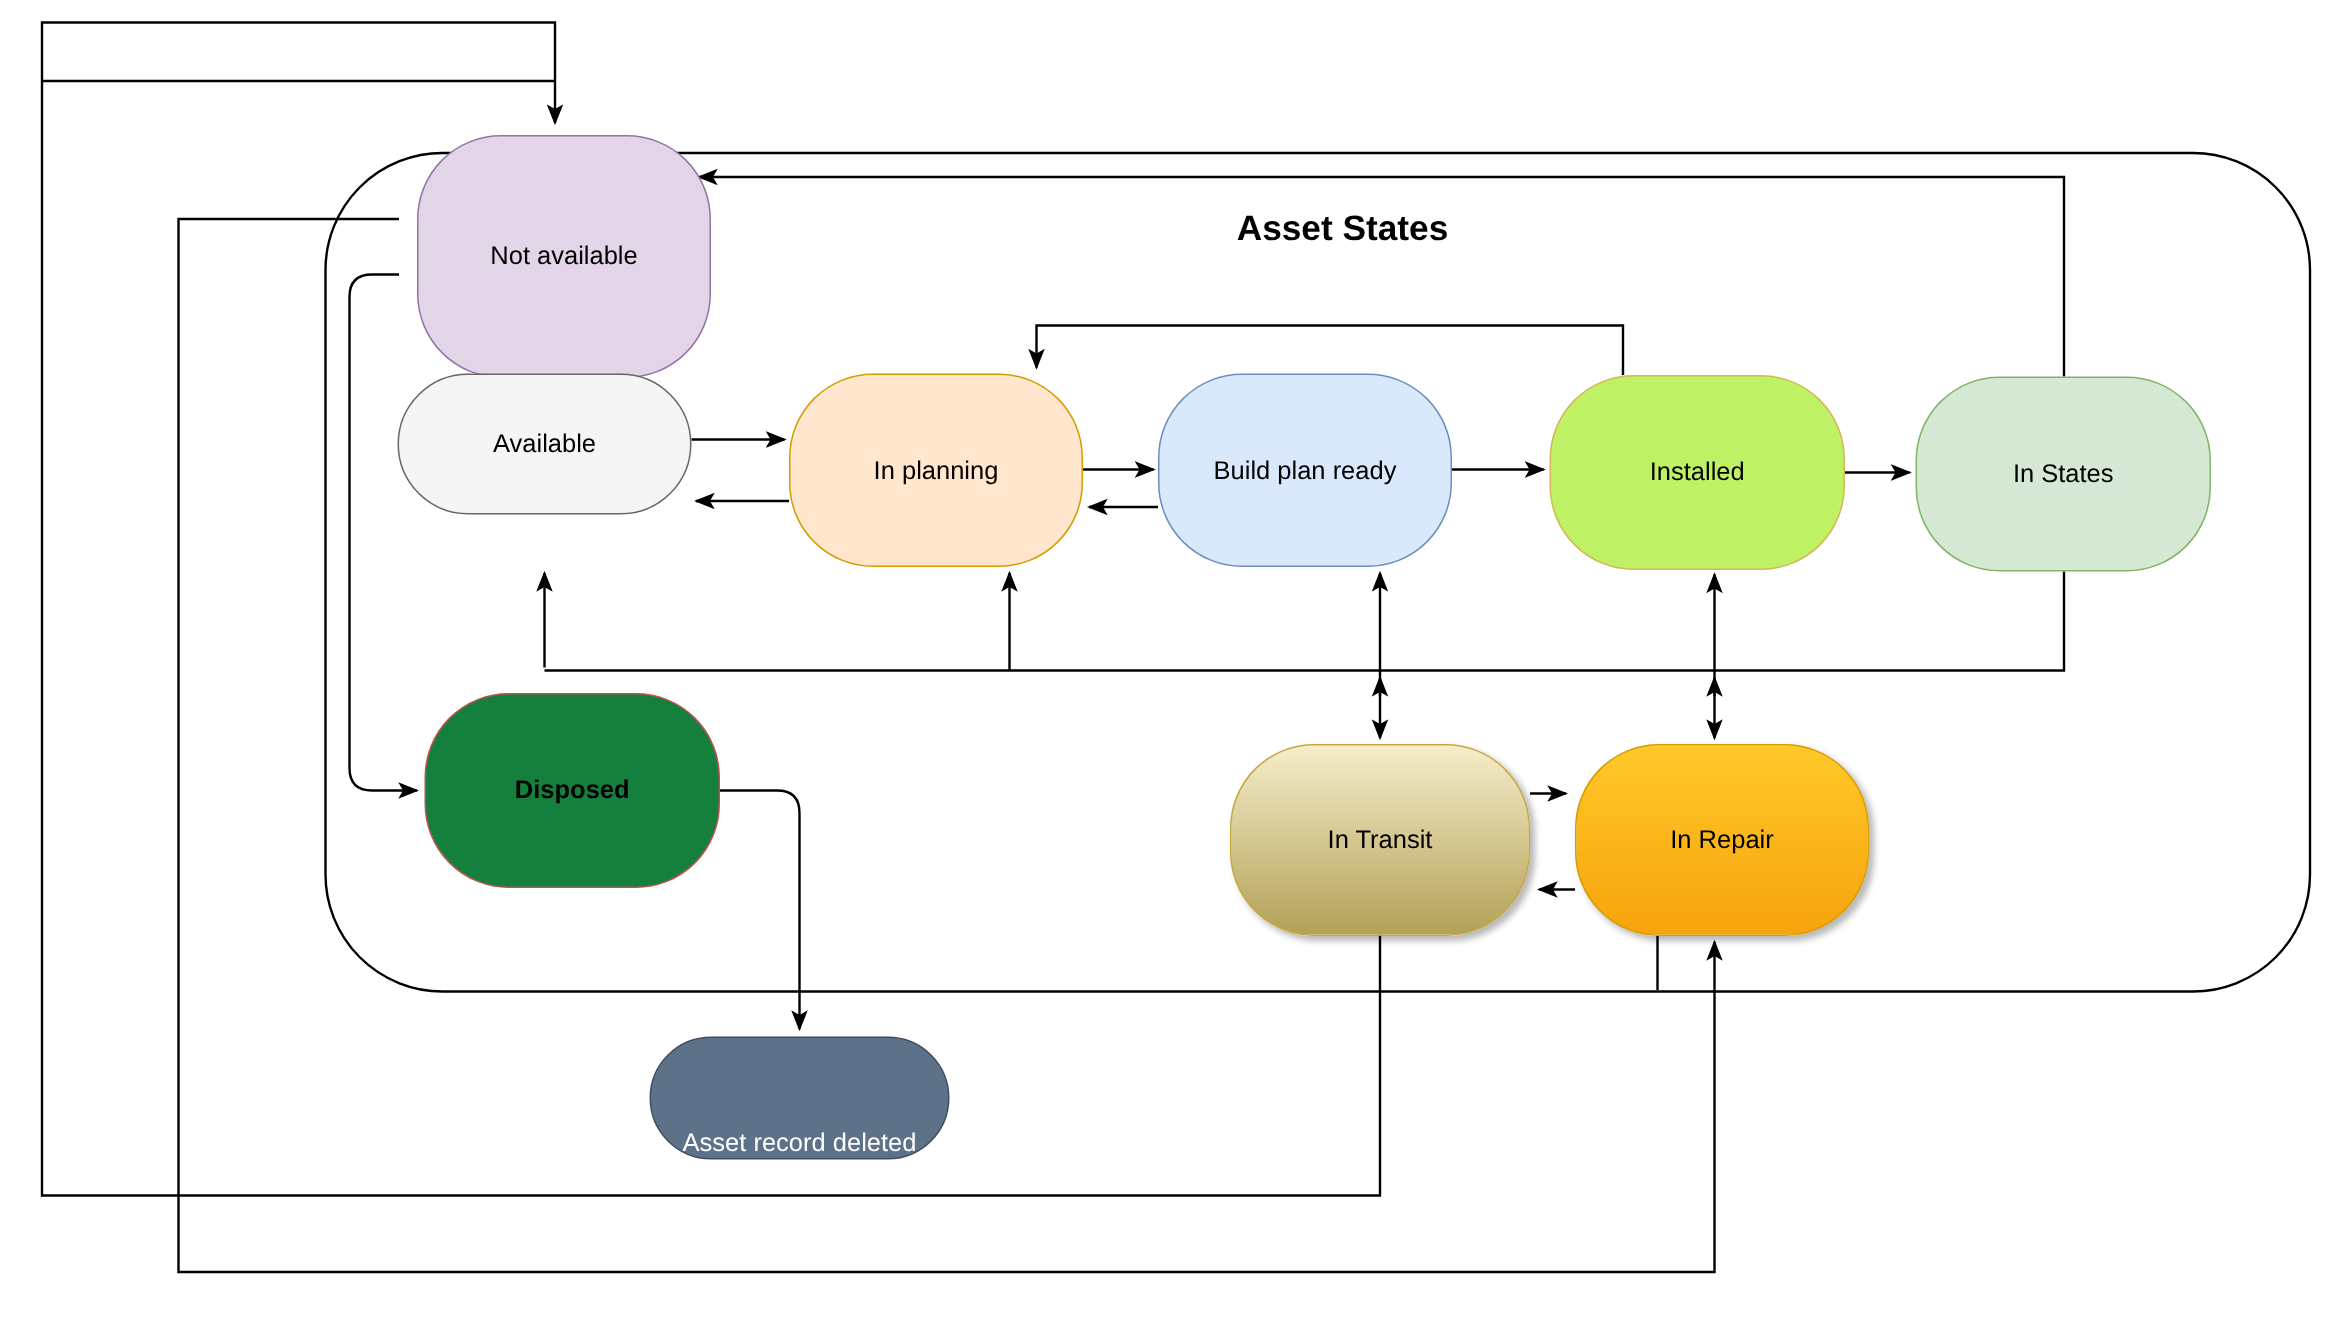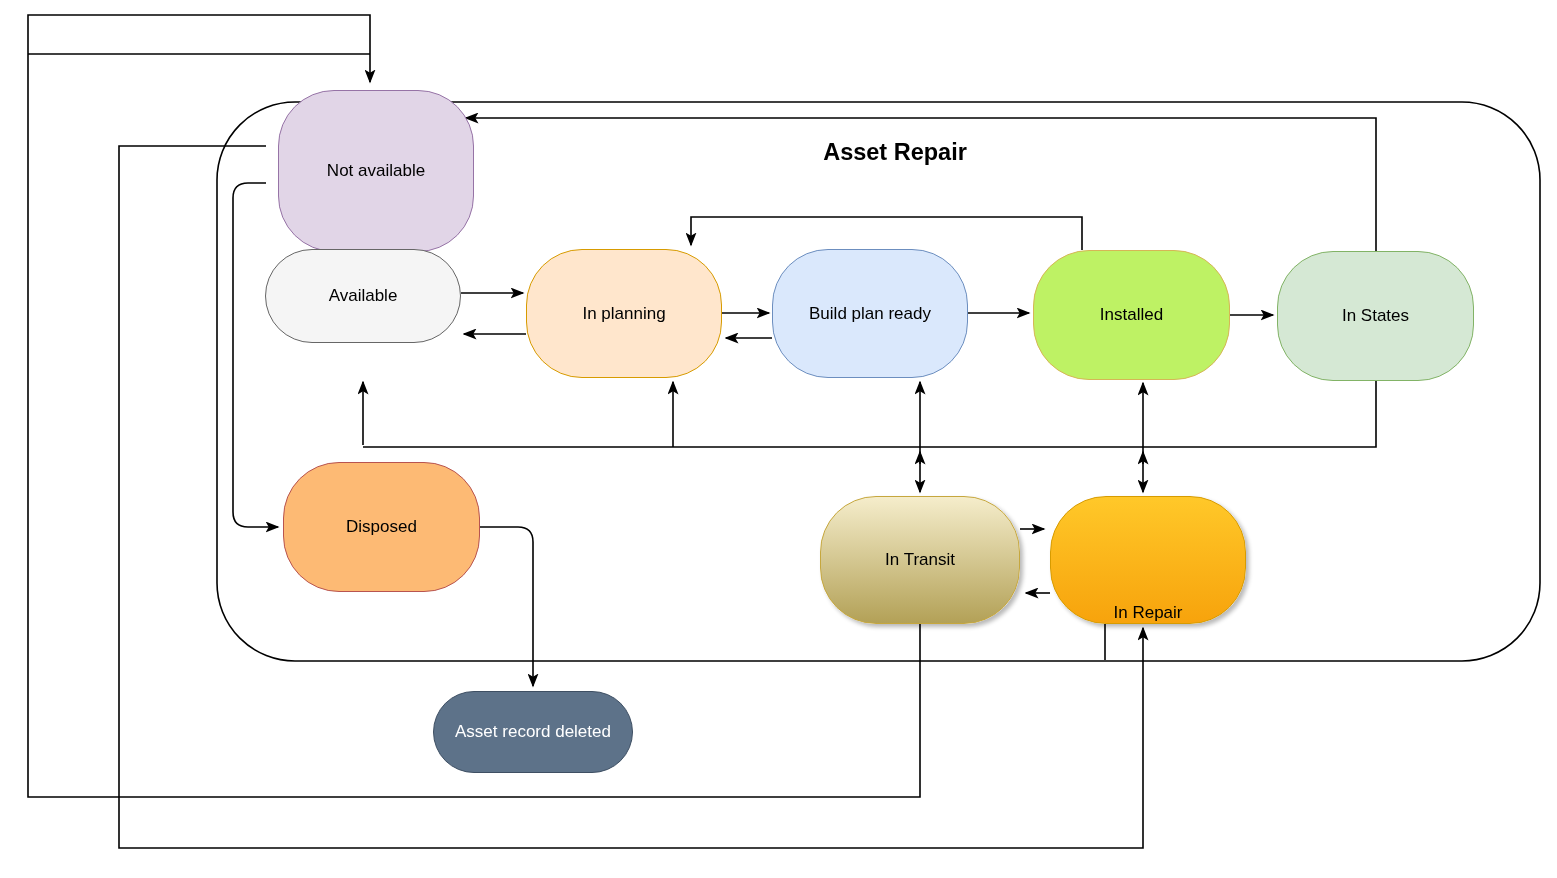--- a/index.html
+++ b/index.html
@@ -15,21 +15,21 @@
     position:absolute;
     display:flex;align-items:center;justify-content:center;
     border:1.6px solid #000;
     border-radius:56px;
     font-size:17px;
     color:#000;
     box-sizing:border-box;
     text-align:center;
     background:#fff;
   }
-  .state.pill{border-radius:41px;}
+  .state.pill{border-radius:41px;align-items:flex-end;}
   .state.shadowed{box-shadow:3px 3px 4px rgba(0,0,0,0.28);}
   .diagram-title{
     position:absolute;
     font-size:23.5px;font-weight:bold;color:#000;
     text-align:center;
   }
 </style>
 </head>
 <body>
 
@@ -85,21 +85,21 @@
       <path d="M1143,447 L1143,383" marker-end="url(#arrow)"></path>
       <path d="M1143,447 L1143,492" marker-end="url(#arrow)"></path>
       <path d="M1143,464 L1143,452" marker-end="url(#arrow)"></path>
 
       <path d="M480,527 L518,527 Q533,527 533,542 L533,686" marker-end="url(#arrow)"></path>
 
       <path d="M1105,624 L1105,660"></path>
     </g>
   </svg>
 
-  <div class="diagram-title" style="left:745px;top:139px;width:300px;">Asset Repair</div>
+  <div class="diagram-title" style="left:745px;top:139px;width:300px;">Asset States</div>
 
   <div class="state" style="left: 278px; top: 90px; width: 196px; height: 162px; background: rgb(225, 213, 231); border-color: rgb(150, 115, 166); color: rgb(0, 0, 0);">
     <span>Not available</span>
   </div>
 
   <div class="state" style="left: 265px; top: 249px; width: 196px; height: 94px; background: rgb(245, 245, 245); border-color: rgb(102, 102, 102); color: rgb(0, 0, 0);">
     <span>Available</span>
   </div>
 
   <div class="state" style="left: 772px; top: 249px; width: 196px; height: 129px; background: rgb(218, 232, 252); border-color: rgb(108, 142, 191); color: rgb(0, 0, 0);">
@@ -111,29 +111,29 @@
   </div>
 
   <div class="state" style="left: 1033px; top: 250px; width: 197px; height: 130px; background: #bef264; border-color: rgb(214, 182, 86); color: rgb(0, 0, 0);">
     <span>Installed</span>
   </div>
 
   <div class="state" style="left: 1277px; top: 251px; width: 197px; height: 130px; background: rgb(213, 232, 212); border-color: rgb(130, 179, 102); color: rgb(0, 0, 0);">
     <span>In States</span>
   </div>
 
-  <div class="state" style="left: 283px; top: 462px; width: 197px; height: 130px; background: #fdba74; border-color: rgb(184, 84, 80); color: rgb(0, 0, 0);">
+  <div class="state" style="left: 283px; top: 462px; width: 197px; height: 130px; background: #15803d; border-color: rgb(184, 84, 80); color: rgb(0, 0, 0); font-weight: bold;">
     <span>Disposed</span>
   </div>
 
   <div class="state shadowed" style="left: 820px; top: 496px; width: 200px; height: 128px; background: linear-gradient(rgb(245, 237, 203) 0%, rgb(179, 161, 87) 100%); border-color: rgb(198, 167, 62); color: rgb(0, 0, 0);">
     <span>In Transit</span>
   </div>
 
-  <div class="state shadowed" style="left: 1050px; top: 496px; width: 196px; height: 128px; background: linear-gradient(rgb(255, 200, 41) 0%, rgb(247, 163, 12) 100%); border-color: rgb(215, 155, 0); color: rgb(0, 0, 0); align-items: flex-end;">
+  <div class="state shadowed" style="left: 1050px; top: 496px; width: 196px; height: 128px; background: linear-gradient(rgb(255, 200, 41) 0%, rgb(247, 163, 12) 100%); border-color: rgb(215, 155, 0); color: rgb(0, 0, 0);">
     <span>In Repair</span>
   </div>
 
   <div class="state pill" style="left: 433px; top: 691px; width: 200px; height: 82px; background: rgb(93, 114, 137); border-color: rgb(62, 79, 99); color: rgb(255, 255, 255);">
     <span>Asset record deleted</span>
   </div>
 
 </div>
 
 </body></html>

